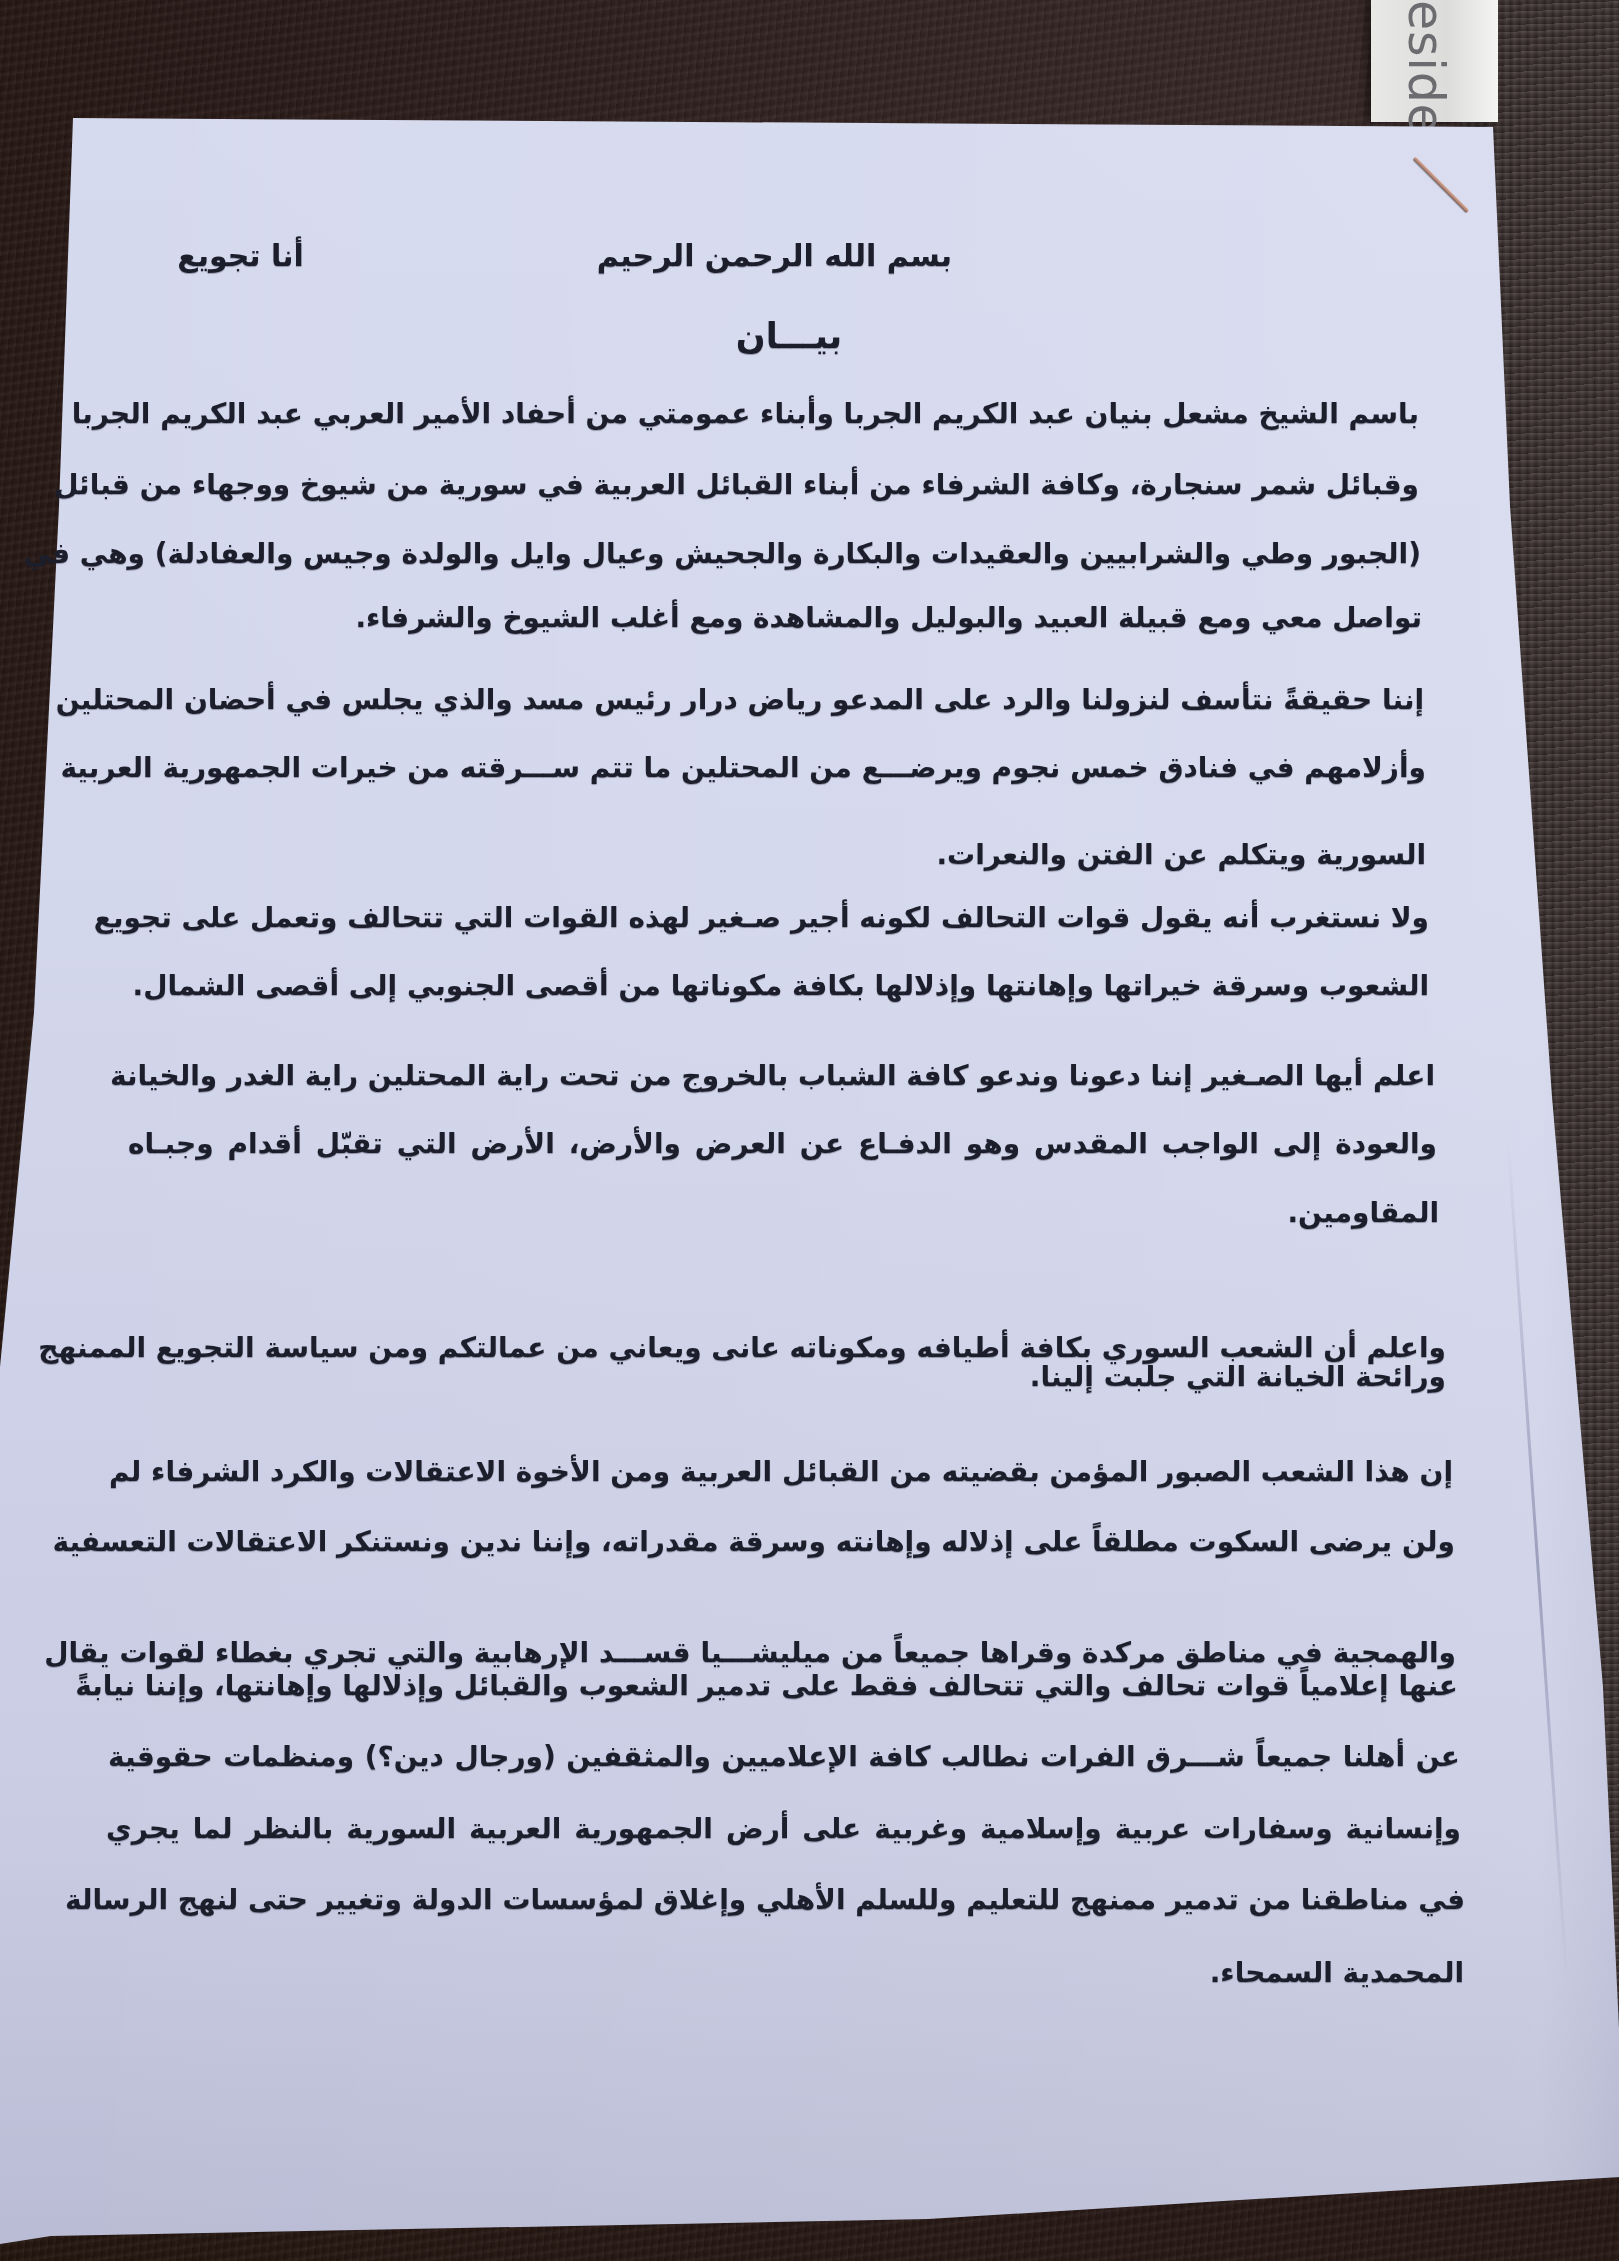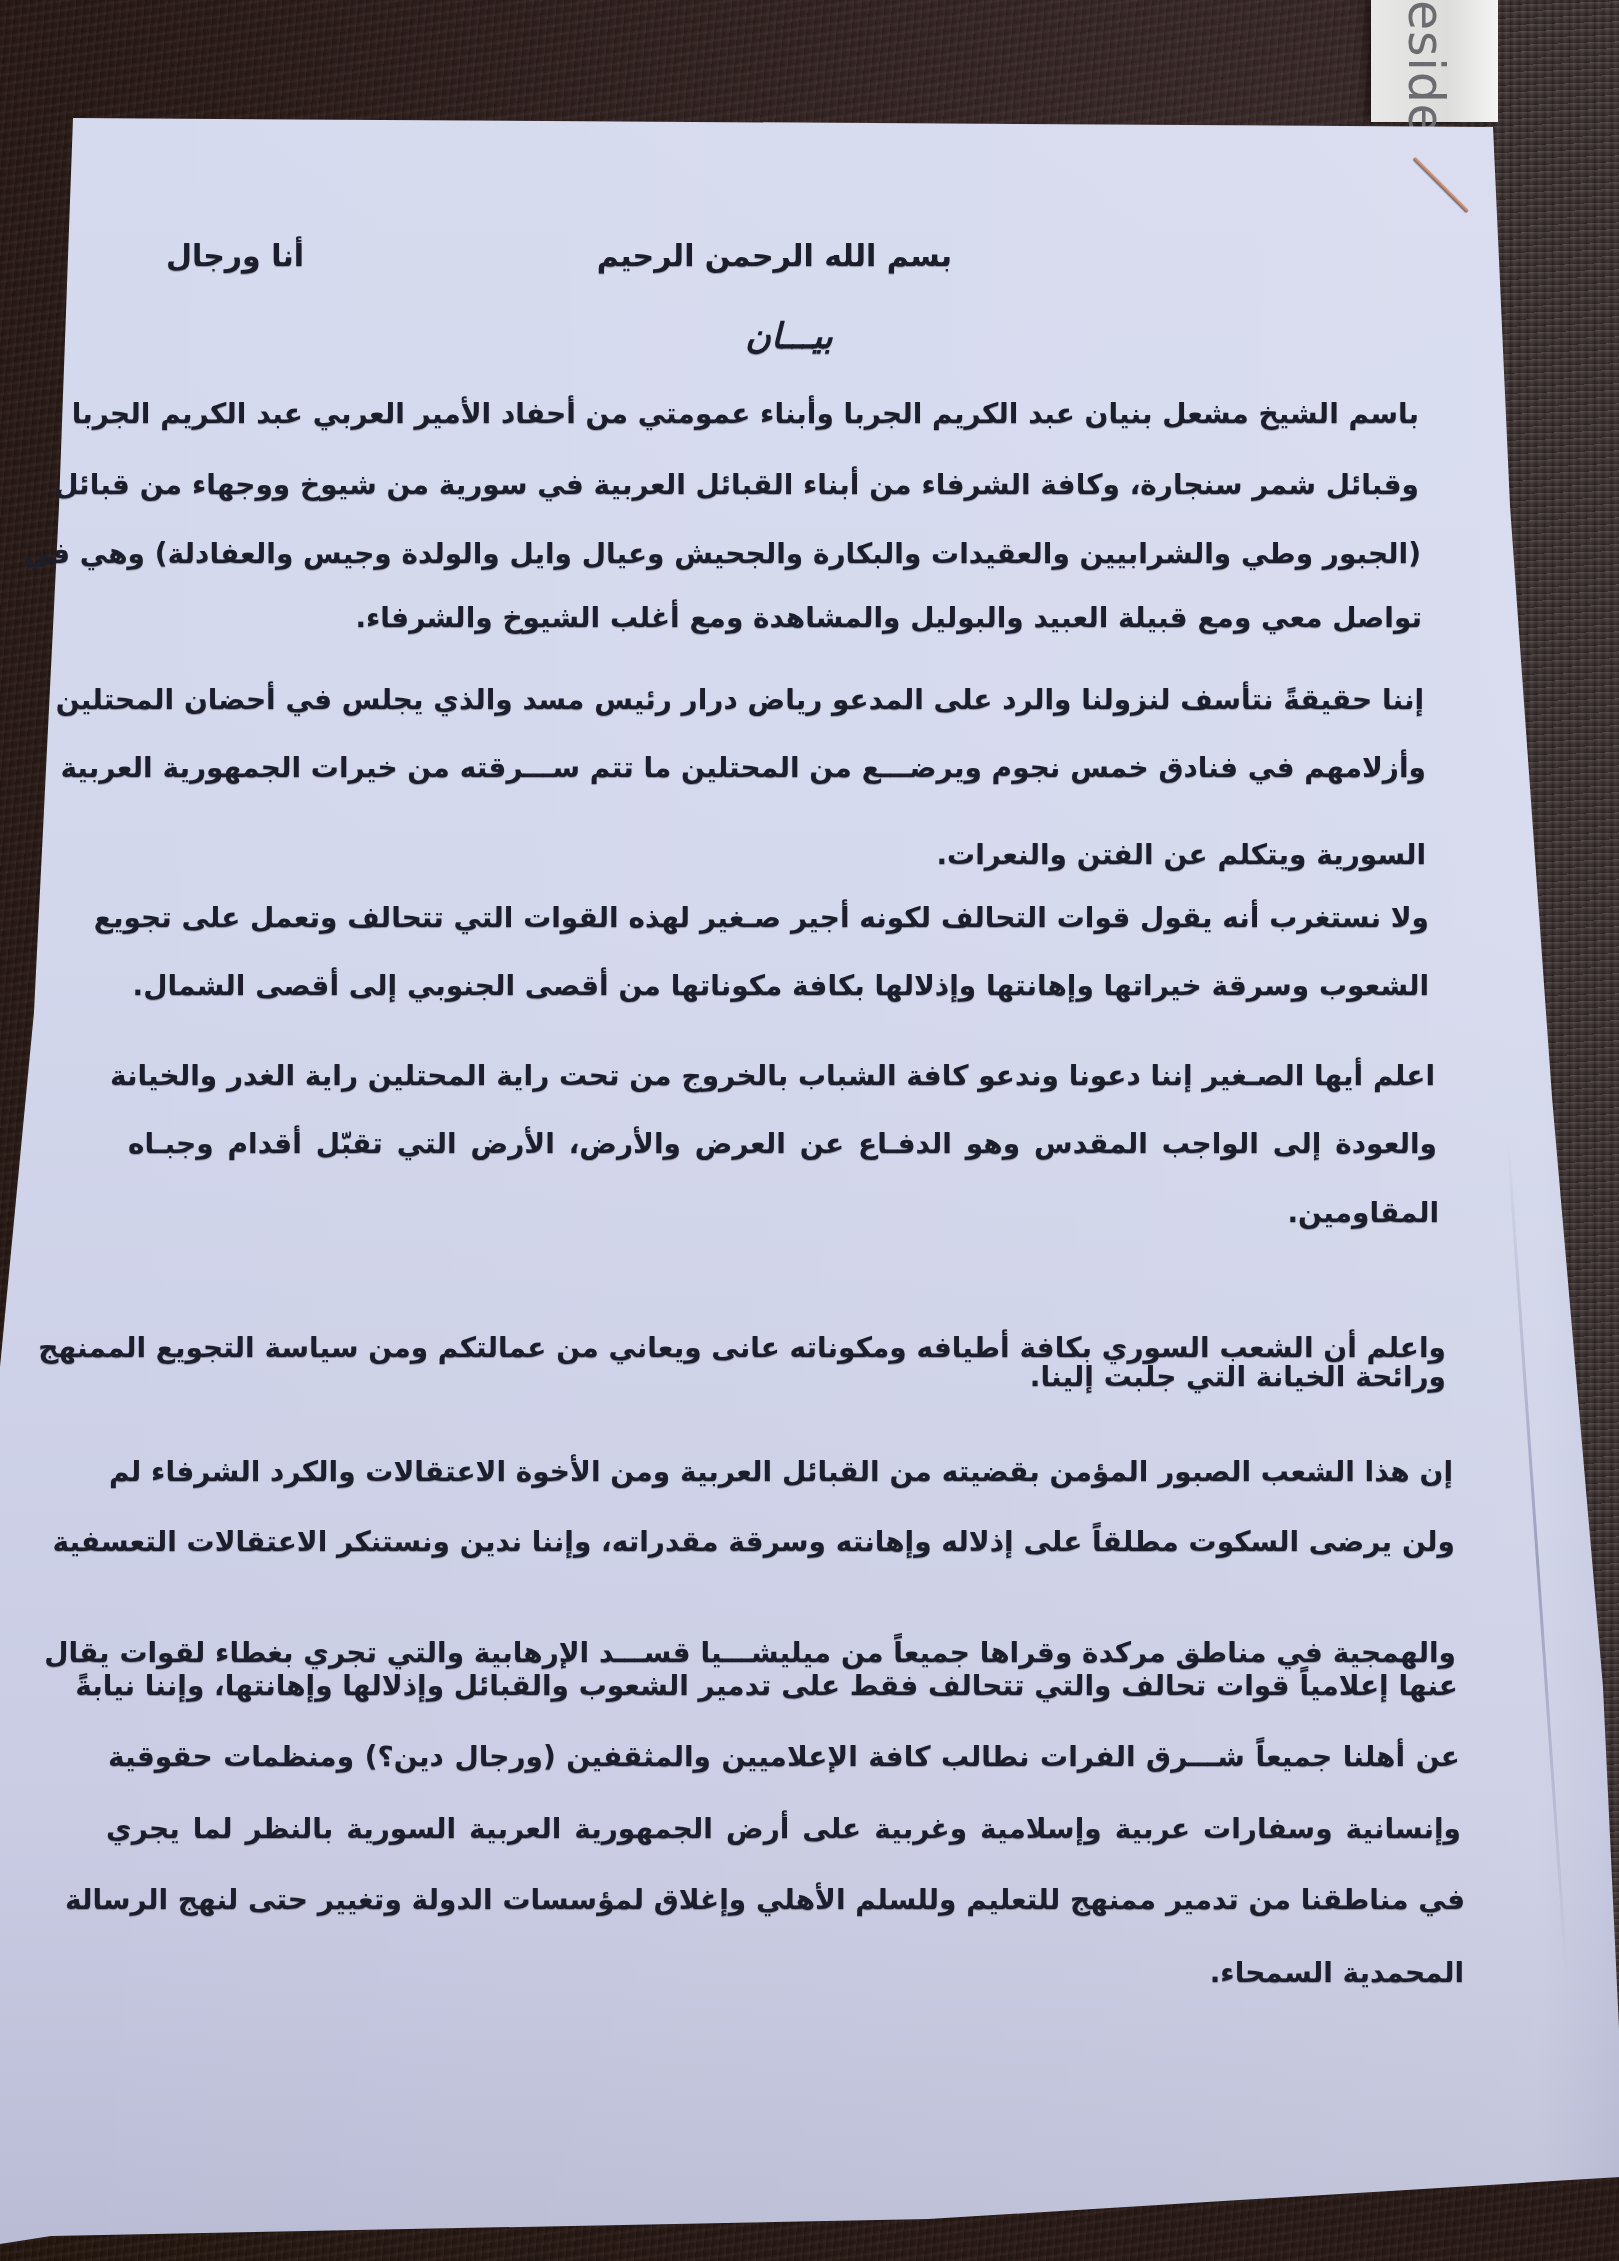--- a/index.html
+++ b/index.html
@@ -121,42 +121,41 @@
     text-align: center;
     white-space: nowrap;
   }
   .header-title {
     position: absolute;
     left: 734px; top: 316px;
     width: 110px;
     font-size: 35px;
     text-align: center;
     white-space: nowrap;
-    font-style: italic;
   }
   .last-line { text-align-last: right; }
 </style>
 </head>
 <body>
 
 <div class="leather"></div>
 <div class="leather-right"></div>
 
 <div class="booklet">
   <span class="booklet-text">esiden</span>
 </div>
 
 <div class="paper"></div>
 <div class="fold"></div>
 <div class="staple"></div>
 
 <div class="doc">
 
   <div class="header-basmala">بسم الله الرحمن الرحيم</div>
-  <div class="header-ana">أنا ورجال</div>
+  <div class="header-ana">أنا تجويع</div>
   <div class="header-title">بيـــان</div>
 
   <div class="line" style="left:162px; top:397px; width:1257px;">باسم الشيخ مشعل بنيان عبد الكريم الجربا وأبناء عمومتي من أحفاد الأمير العربي عبد الكريم الجربا</div>
   <div class="line" style="left:157px; top:468px; width:1262px;">وقبائل شمر سنجارة، وكافة الشرفاء من أبناء القبائل العربية في سورية من شيوخ ووجهاء من قبائل</div>
   <div class="line" style="left:152px; top:537px; width:1269px;">(الجبور وطي والشرابيين والعقيدات والبكارة والجحيش وعيال وايل والولدة وجيس والعفادلة) وهي في</div>
   <div class="line last-line" style="left:447px; top:601px; width:975px;">تواصل معي ومع قبيلة العبيد والبوليل والمشاهدة ومع أغلب الشيوخ والشرفاء.</div>
 
   <div class="line" style="left:148px; top:683px; width:1276px;">إننا حقيقةً نتأسف لنزولنا والرد على المدعو رياض درار رئيس مسد والذي يجلس في أحضان المحتلين</div>
   <div class="line" style="left:145px; top:751px; width:1281px;">وأزلامهم في فنادق خمس نجوم ويرضـــع من المحتلين ما تتم ســـرقته من خيرات الجمهورية العربية</div>
   <div class="line last-line" style="left:996px; top:814px; width:430px;margin-top:24px;">السورية ويتكلم عن الفتن والنعرات.</div>

